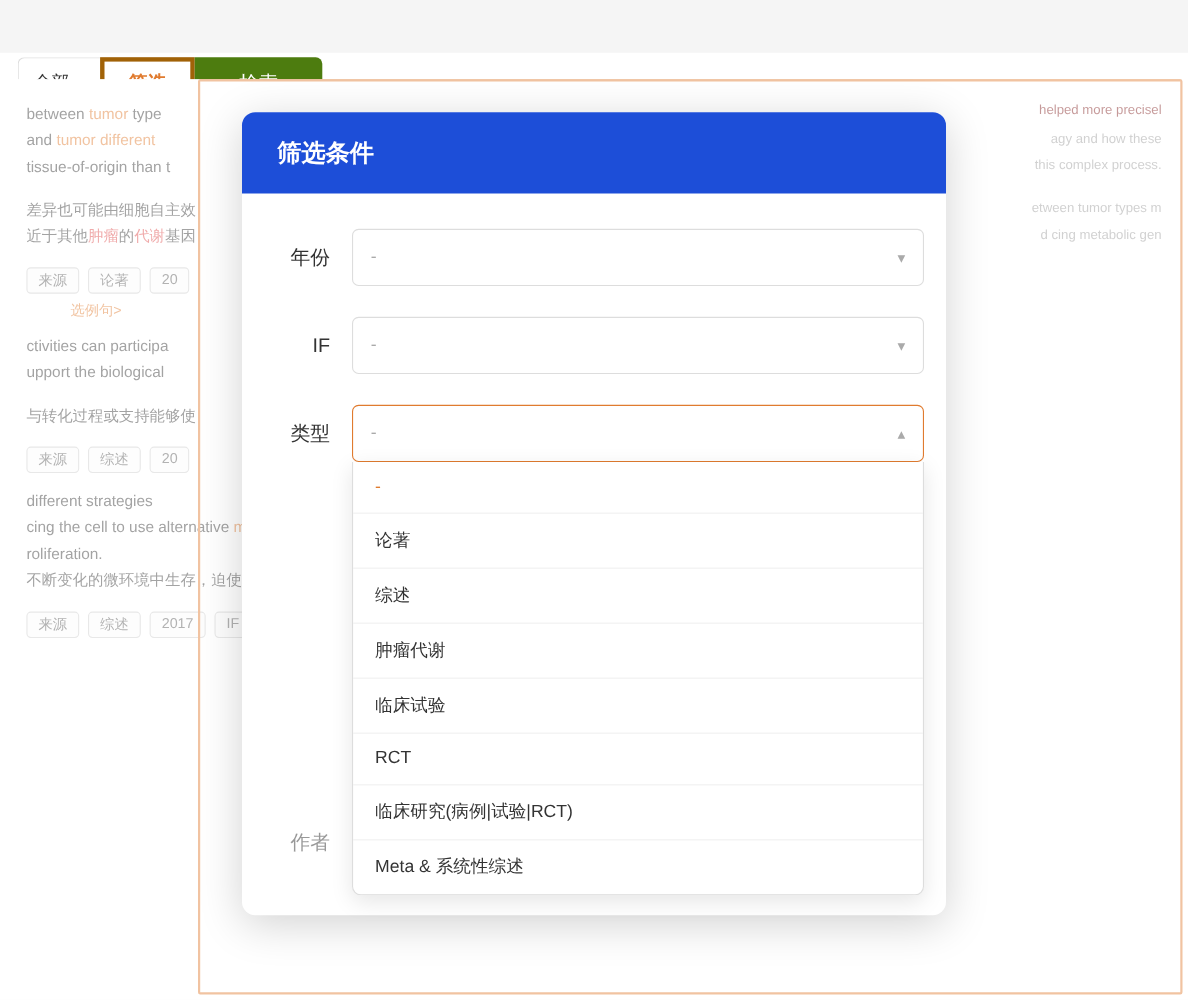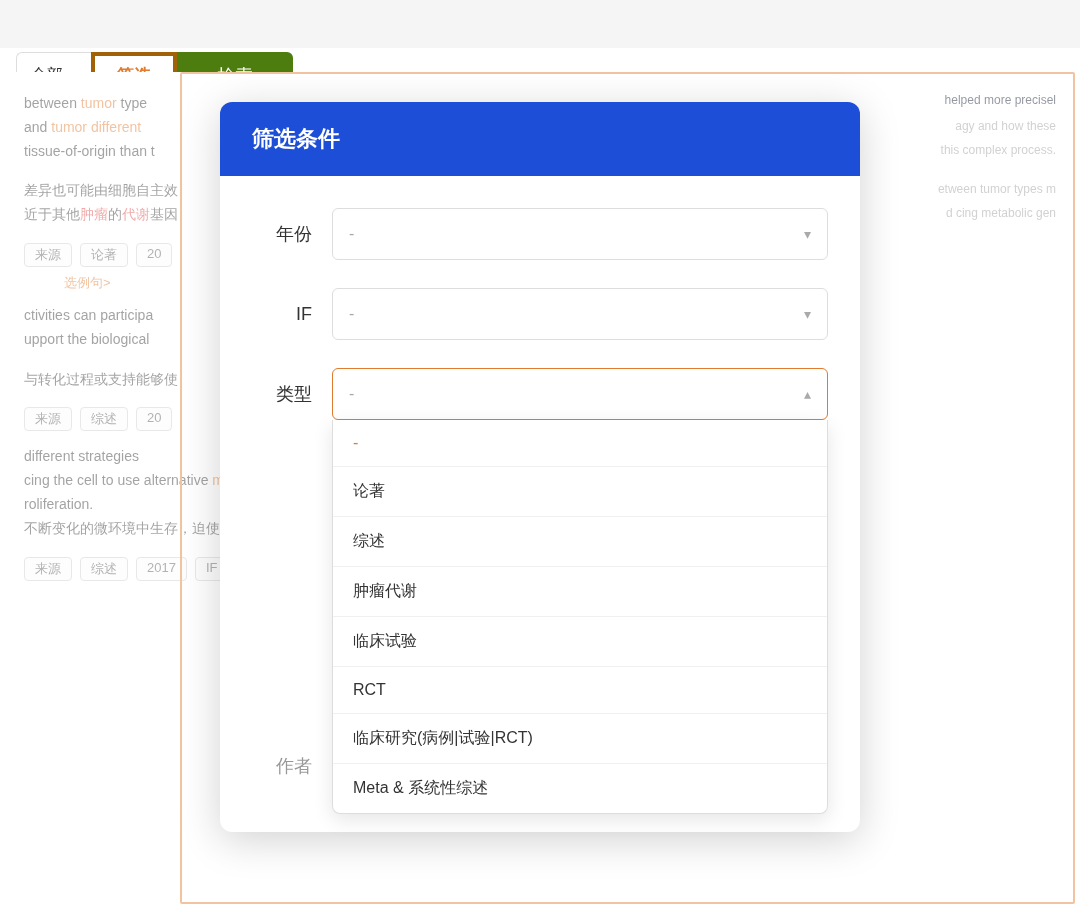--- a/index.html
+++ b/index.html
@@ -163,21 +163,21 @@
       background: #1d4ed8;
       border-radius: 12px 12px 0 0;
       padding: 22px 32px;
     }
     .dialog-title {
       color: #fff;
       font-size: 22px;
       font-weight: 700;
     }
     .dialog-body {
-      padding: 32px 32px 40px;
+      padding: 32px 20px 40px;
     }
     .form-row {
       display: flex;
       align-items: center;
       margin-bottom: 28px;
       position: relative;
     }
     .form-label {
       width: 80px;
       font-size: 18px;
@@ -263,21 +263,21 @@
     <span class="chevron">▾</span>
   </div>
   <button class="filter-btn">筛选</button>
   <button class="search-btn">检索</button>
 </div>
 
 <div class="bg-content">
   <div class="bg-text-block">
     <p>
       between <span class="highlight-orange">tumor</span> type
-      <span style="color:#0f172a;font-size:12px;float:right;margin-top:-2px">helped more precisel</span>
+      <span style="color:#7f1d1d;font-size:12px;float:right;margin-top:-2px">helped more precisel</span>
     </p>
     <p>
       and <span class="highlight-orange">tumor different</span>
       <span style="color:#999;font-size:12px;float:right">agy and how these</span>
     </p>
     <p>
       tissue-of-origin than t
       <span style="color:#999;font-size:12px;float:right">this complex process.</span>
     </p>
   </div>

